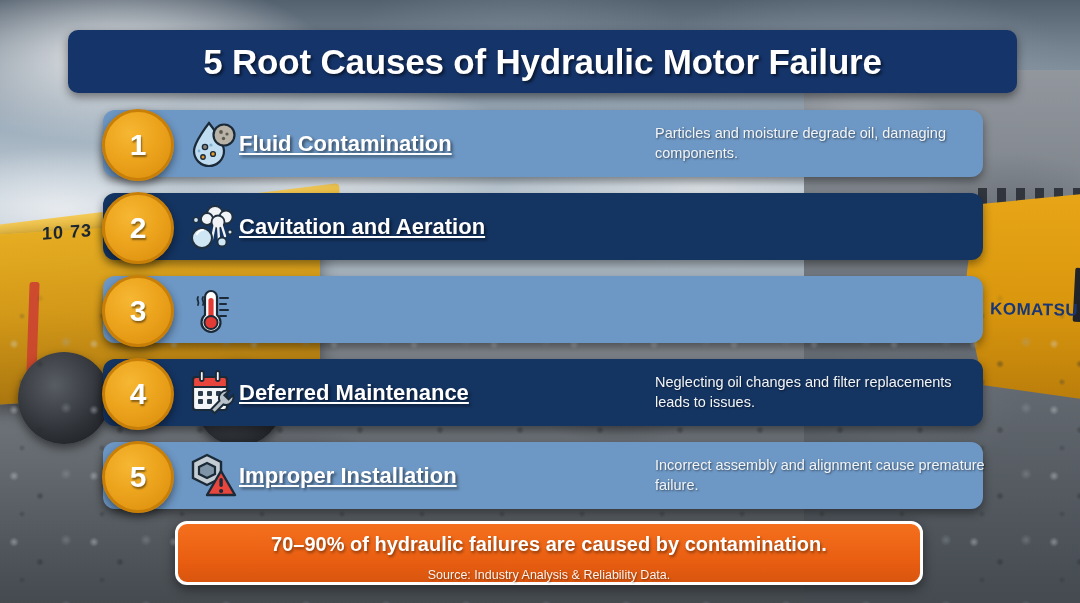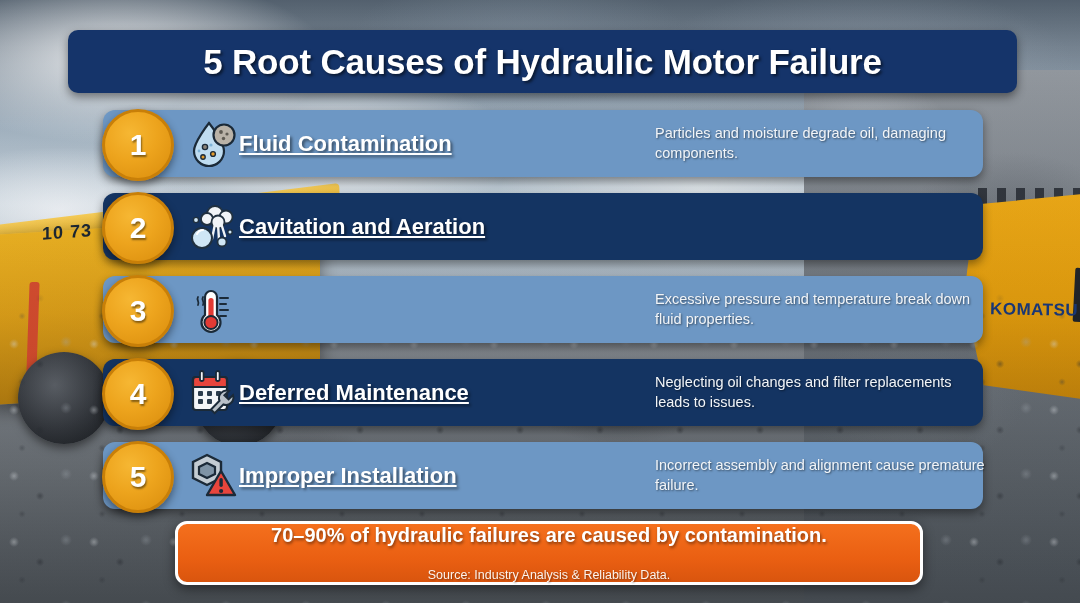--- a/index.html
+++ b/index.html
@@ -156,28 +156,28 @@
     font:400 14.5px "Liberation Sans",sans-serif;color:#f2f5f8;
     line-height:1.32;text-shadow:1px 1px 2px rgba(0,0,0,.5);
   }
 
   
   .footer{
     position:absolute;left:175px;top:521px;width:742px;height:58px;
     background:linear-gradient(180deg,#f4701d 0%,#ea5f12 60%,#d9550e 100%);
     border:3px solid #ffffff;border-radius:12px;
     box-shadow:0 4px 12px rgba(0,0,0,.45);
-    display:flex;flex-direction:column;align-items:center;justify-content:space-between;
+    display:flex;flex-direction:column;align-items:center;justify-content:flex-end;
   }
   .footer-main{
     font:700 20px "Liberation Sans",sans-serif;color:#ffffff;
     text-shadow:1px 2px 3px rgba(0,0,0,.45);white-space:nowrap;
   }
   .footer-src{
-    margin-top:2px;
+    margin-top:12px;
     font:400 12.5px "Liberation Sans",sans-serif;color:#fdf3ec;
     text-shadow:1px 1px 2px rgba(0,0,0,.4);white-space:nowrap;
   }
 </style>
 </head>
 <body>
 
 <div id="stage">
 
   <div class="bg">
@@ -264,21 +264,20 @@
             <path d="M35 21 h6"></path>
             <path d="M35 27 h8"></path>
             <path d="M35 33 h6"></path>
         </g>
         <g stroke="#1b2a38" stroke-width="1.8" fill="none" stroke-linecap="round">
           <path d="M13 22 c2 -3 -2 -5 0 -8"></path>
           <path d="M18 22 c2 -3 -2 -5 0 -8"></path>
         </g>
       </svg>
     </div>
-    <div class="row-desc">Excessive pressure and temperature break down fluid properties.</div>
   </div>
 
   <div class="row dark r4">
     <div class="badge">
       <span class="badge-num">4</span>
     </div>
     <div class="icon-wrap">
       <svg width="54" height="54" viewBox="0 0 54 54">
         <rect x="8" y="11" width="34" height="33" rx="3" fill="#f4f6f8" stroke="#1b2a38" stroke-width="2.2"></rect>
         <path d="M8 14 a3 3 0 0 1 3 -3 h28 a3 3 0 0 1 3 3 v7 H8 Z" fill="#e8453c" stroke="#1b2a38" stroke-width="2.2"></path>

